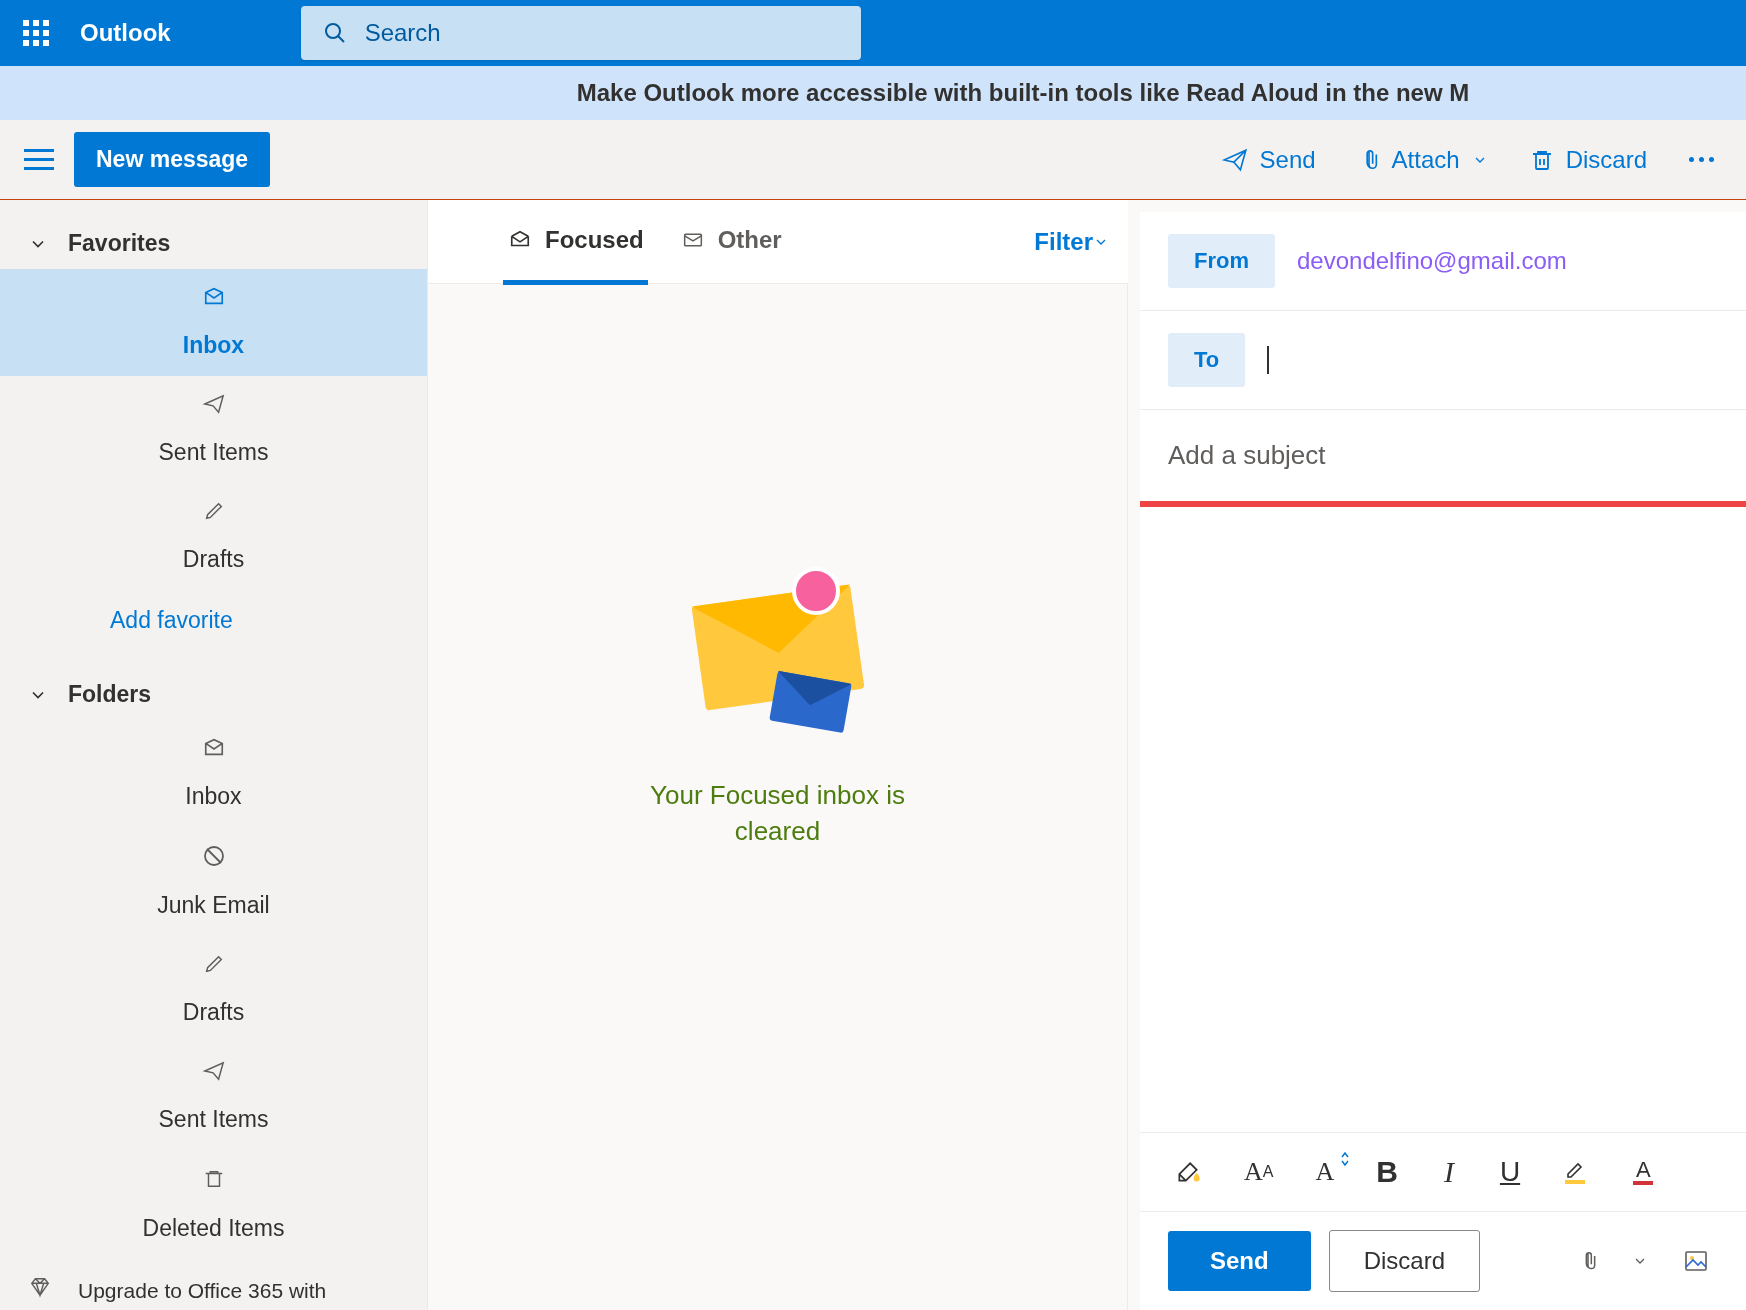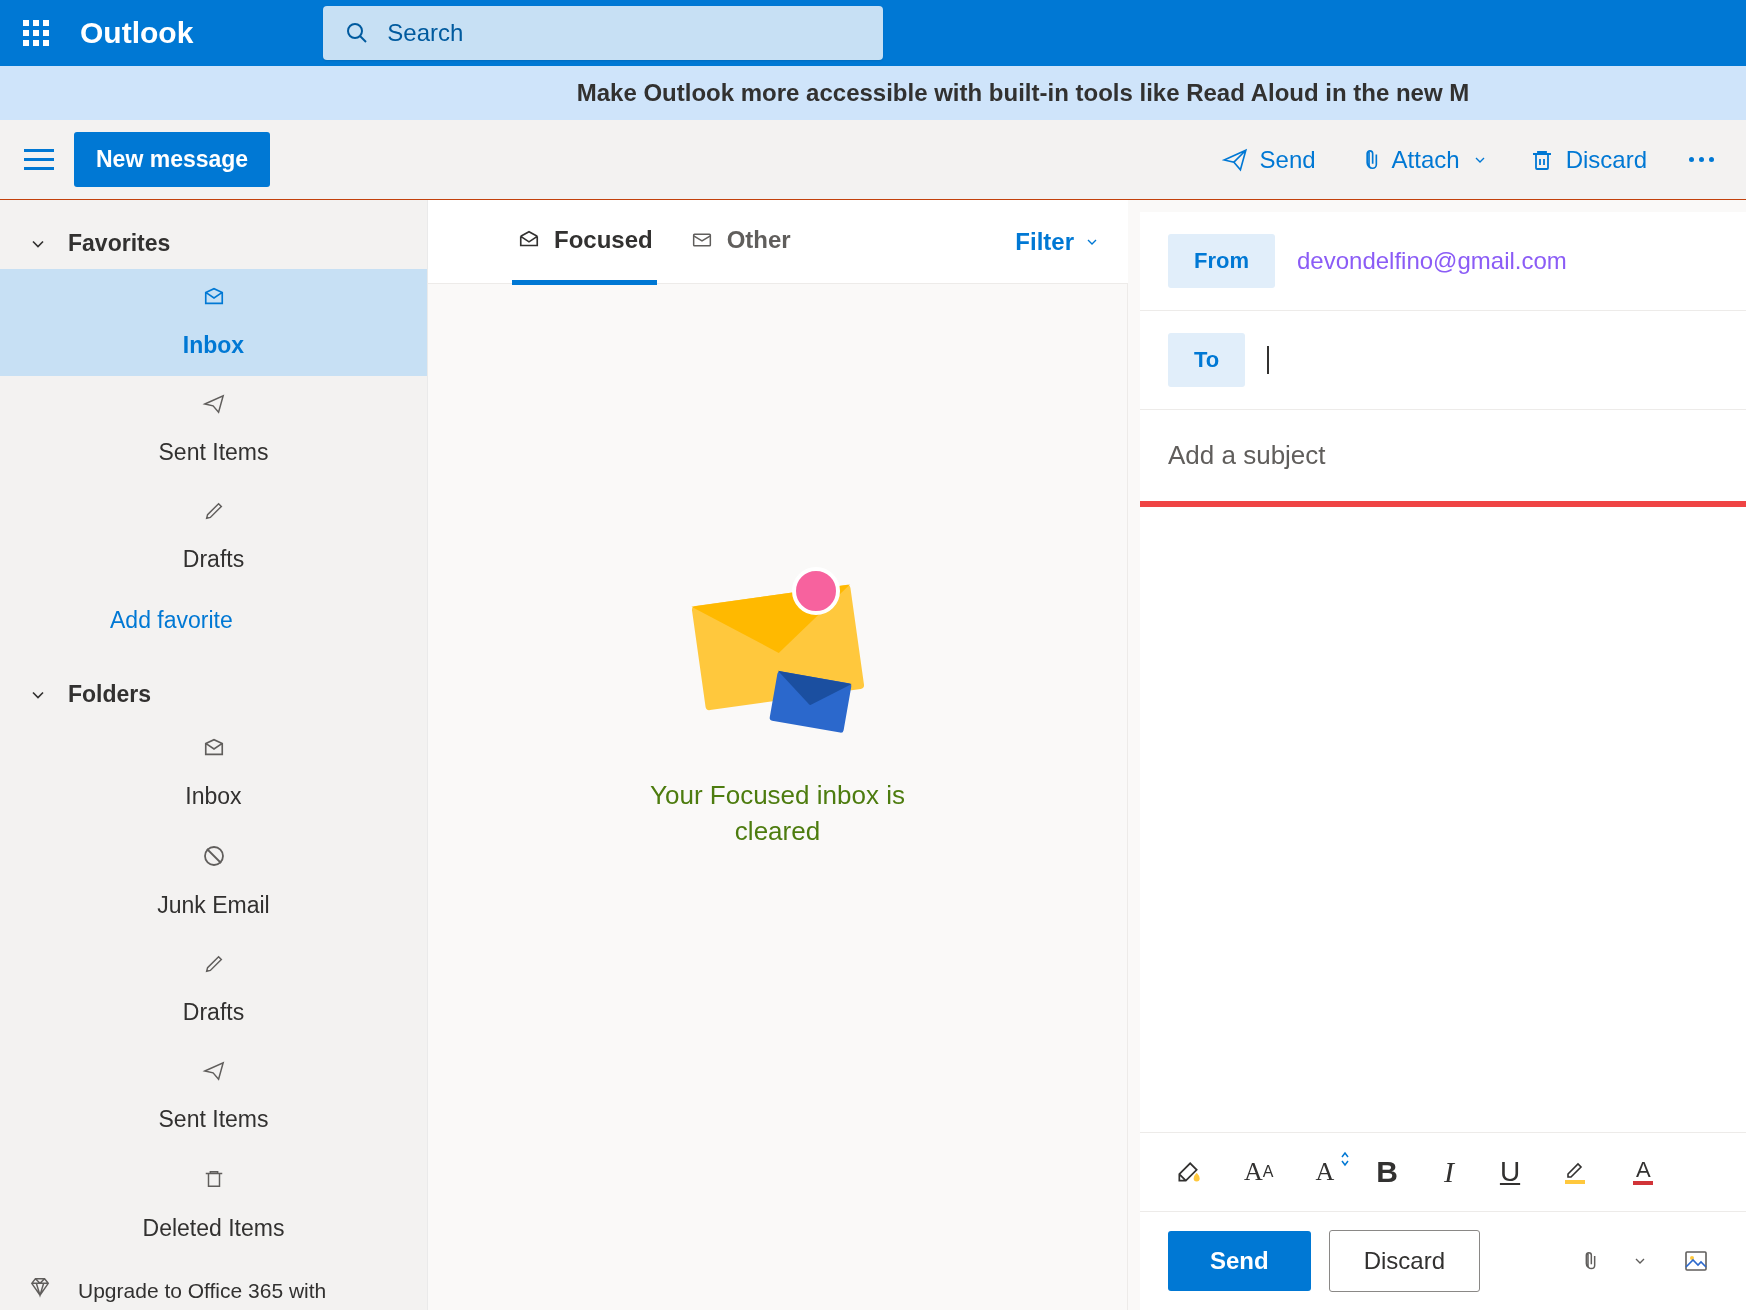--- a/index.html
+++ b/index.html
@@ -2,21 +2,21 @@
 <html><head>
 <meta charset="utf-8">
 <style>
   * { box-sizing: border-box; margin: 0; padding: 0; font-family: 'Segoe UI', Arial, sans-serif; }
   body { width: 1746px; height: 1310px; overflow: hidden; background: #faf9f8; display:flex; flex-direction:column;}
   
   
   .top-header { height: 66px; background: #0078d4; display:flex; align-items:center; color:#fff; padding:0 18px; gap: 26px;}
   .waffle { width: 36px; height: 36px; display:flex; flex-wrap:wrap; align-content:center; justify-content:center; gap:4px; padding:2px; cursor:pointer;}
   .waffle span { width:6px; height:6px; background:#fff; }
-  .brand { font-size: 30px; font-weight:600; color:#fff; }
+  .brand { font-size: 24px; font-weight:600; color:#fff; }
   .search-wrap { margin-left: 104px; width: 560px; height: 54px; background:#c7e0f4; border-radius:4px; display:flex; align-items:center; padding:0 22px; gap:18px; box-shadow: 0 1px 2px rgba(0,0,0,0.1);}
   .search-wrap input { flex:1; border:none; background:transparent; font-size:24px; color:#005a9e; outline:none;}
   .search-wrap input::placeholder { color:#005a9e; }
   
   
   .banner { background:#cfe4fa; height:54px; display:flex; align-items:center; justify-content:center; font-size:24px; font-weight:600; color:#323130; white-space:nowrap; overflow:hidden; padding-left:300px;}
   
   
   .command-bar { height:80px; background:#f3f2f1; border-bottom:1px solid #c2410c; display:flex; align-items:center; padding:0 18px; gap:14px;}
   .hamburger { width:42px; height:42px; display:flex; flex-direction:column; justify-content:center; gap:6px; cursor:pointer; padding:4px;}
@@ -38,25 +38,25 @@
   .side-item.selected { background:#c7e0f4; color:#0078d4; font-weight:600;}
   .side-item .icon-slot { width:26px; display:flex; justify-content:center; align-items:center; color:#605e5c; flex-shrink:0;}
   .side-item.selected .icon-slot { color:#0078d4;}
   .side-link { color:#0078d4; padding:17px 28px 17px 110px; cursor:pointer;}
   .side-upgrade { display:flex; gap:24px; padding:17px 28px; font-size:21px; color:#323130; line-height:1.4; cursor:pointer;}
   .side-upgrade .icon-slot{ width:26px; flex-shrink:0; color:#605e5c;}
   
   
   .list-panel { width:700px; background:#fff; display:flex; flex-direction:column; border-right:1px solid #edebe9;}
   .list-header { width:700px; background:#fff;}
-  .list-tabs { display:flex; align-items:center; height:84px; border-bottom:1px solid #edebe9; padding:0 28px; gap:36px;}
+  .list-tabs { display:flex; align-items:center; height:84px; border-bottom:1px solid #edebe9; padding:0 19px; gap:36px;}
   .tab { display:flex; align-items:center; gap:12px; font-size:24px; color:#605e5c; cursor:pointer; padding-bottom:3px; font-weight:600;}
   .tab.active { color:#323130; font-weight:700; position:relative;}
   .tab.active::after { content:''; position:absolute; left:-4px; right:-4px; bottom:-28px; height:5px; background:#0078d4;}
-  .filter-btn { margin-left:auto; color:#0078d4; font-size:24px; display:flex; align-items:center; gap:10px; cursor:pointer; font-weight:600;}
+  .filter-btn { margin-left:auto; color:#0078d4; font-size:24px; display:flex; align-items:center; gap:0; cursor:pointer; font-weight:600;}
   .empty-state { flex:1; background:#faf9f8; display:flex; flex-direction:column; align-items:center; justify-content:center; padding-bottom:200px;}
   .empty-illustration { position:relative; width:200px; height:200px;}
   .envelope-yellow { position:absolute; top:50px; left:20px; width:160px; height:105px; background:#ffc83d; transform:rotate(-8deg); border-radius:4px;}
   .envelope-yellow::before { content:''; position:absolute; top:0; left:0; right:0; height:0; border-left:80px solid transparent; border-right:80px solid transparent; border-top:58px solid #ffb900;}
   .pink-dot { position:absolute; top:22px; right:38px; width:48px; height:48px; background:#f7629e; border-radius:50%; z-index:2; border:4px solid #fff;}
   .envelope-blue { position:absolute; bottom:18px; right:30px; width:75px; height:50px; background:#2b68cc; transform:rotate(10deg); border-radius:3px; z-index:3;}
   .envelope-blue::before { content:''; position:absolute; top:0; left:0; right:0; border-left:37px solid transparent; border-right:37px solid transparent; border-top:28px solid #1b4fa0;}
   .empty-text { font-size:26px; color:#4d7c0f; text-align:center; line-height:1.4; margin-top:32px; max-width:320px;}
   
   

